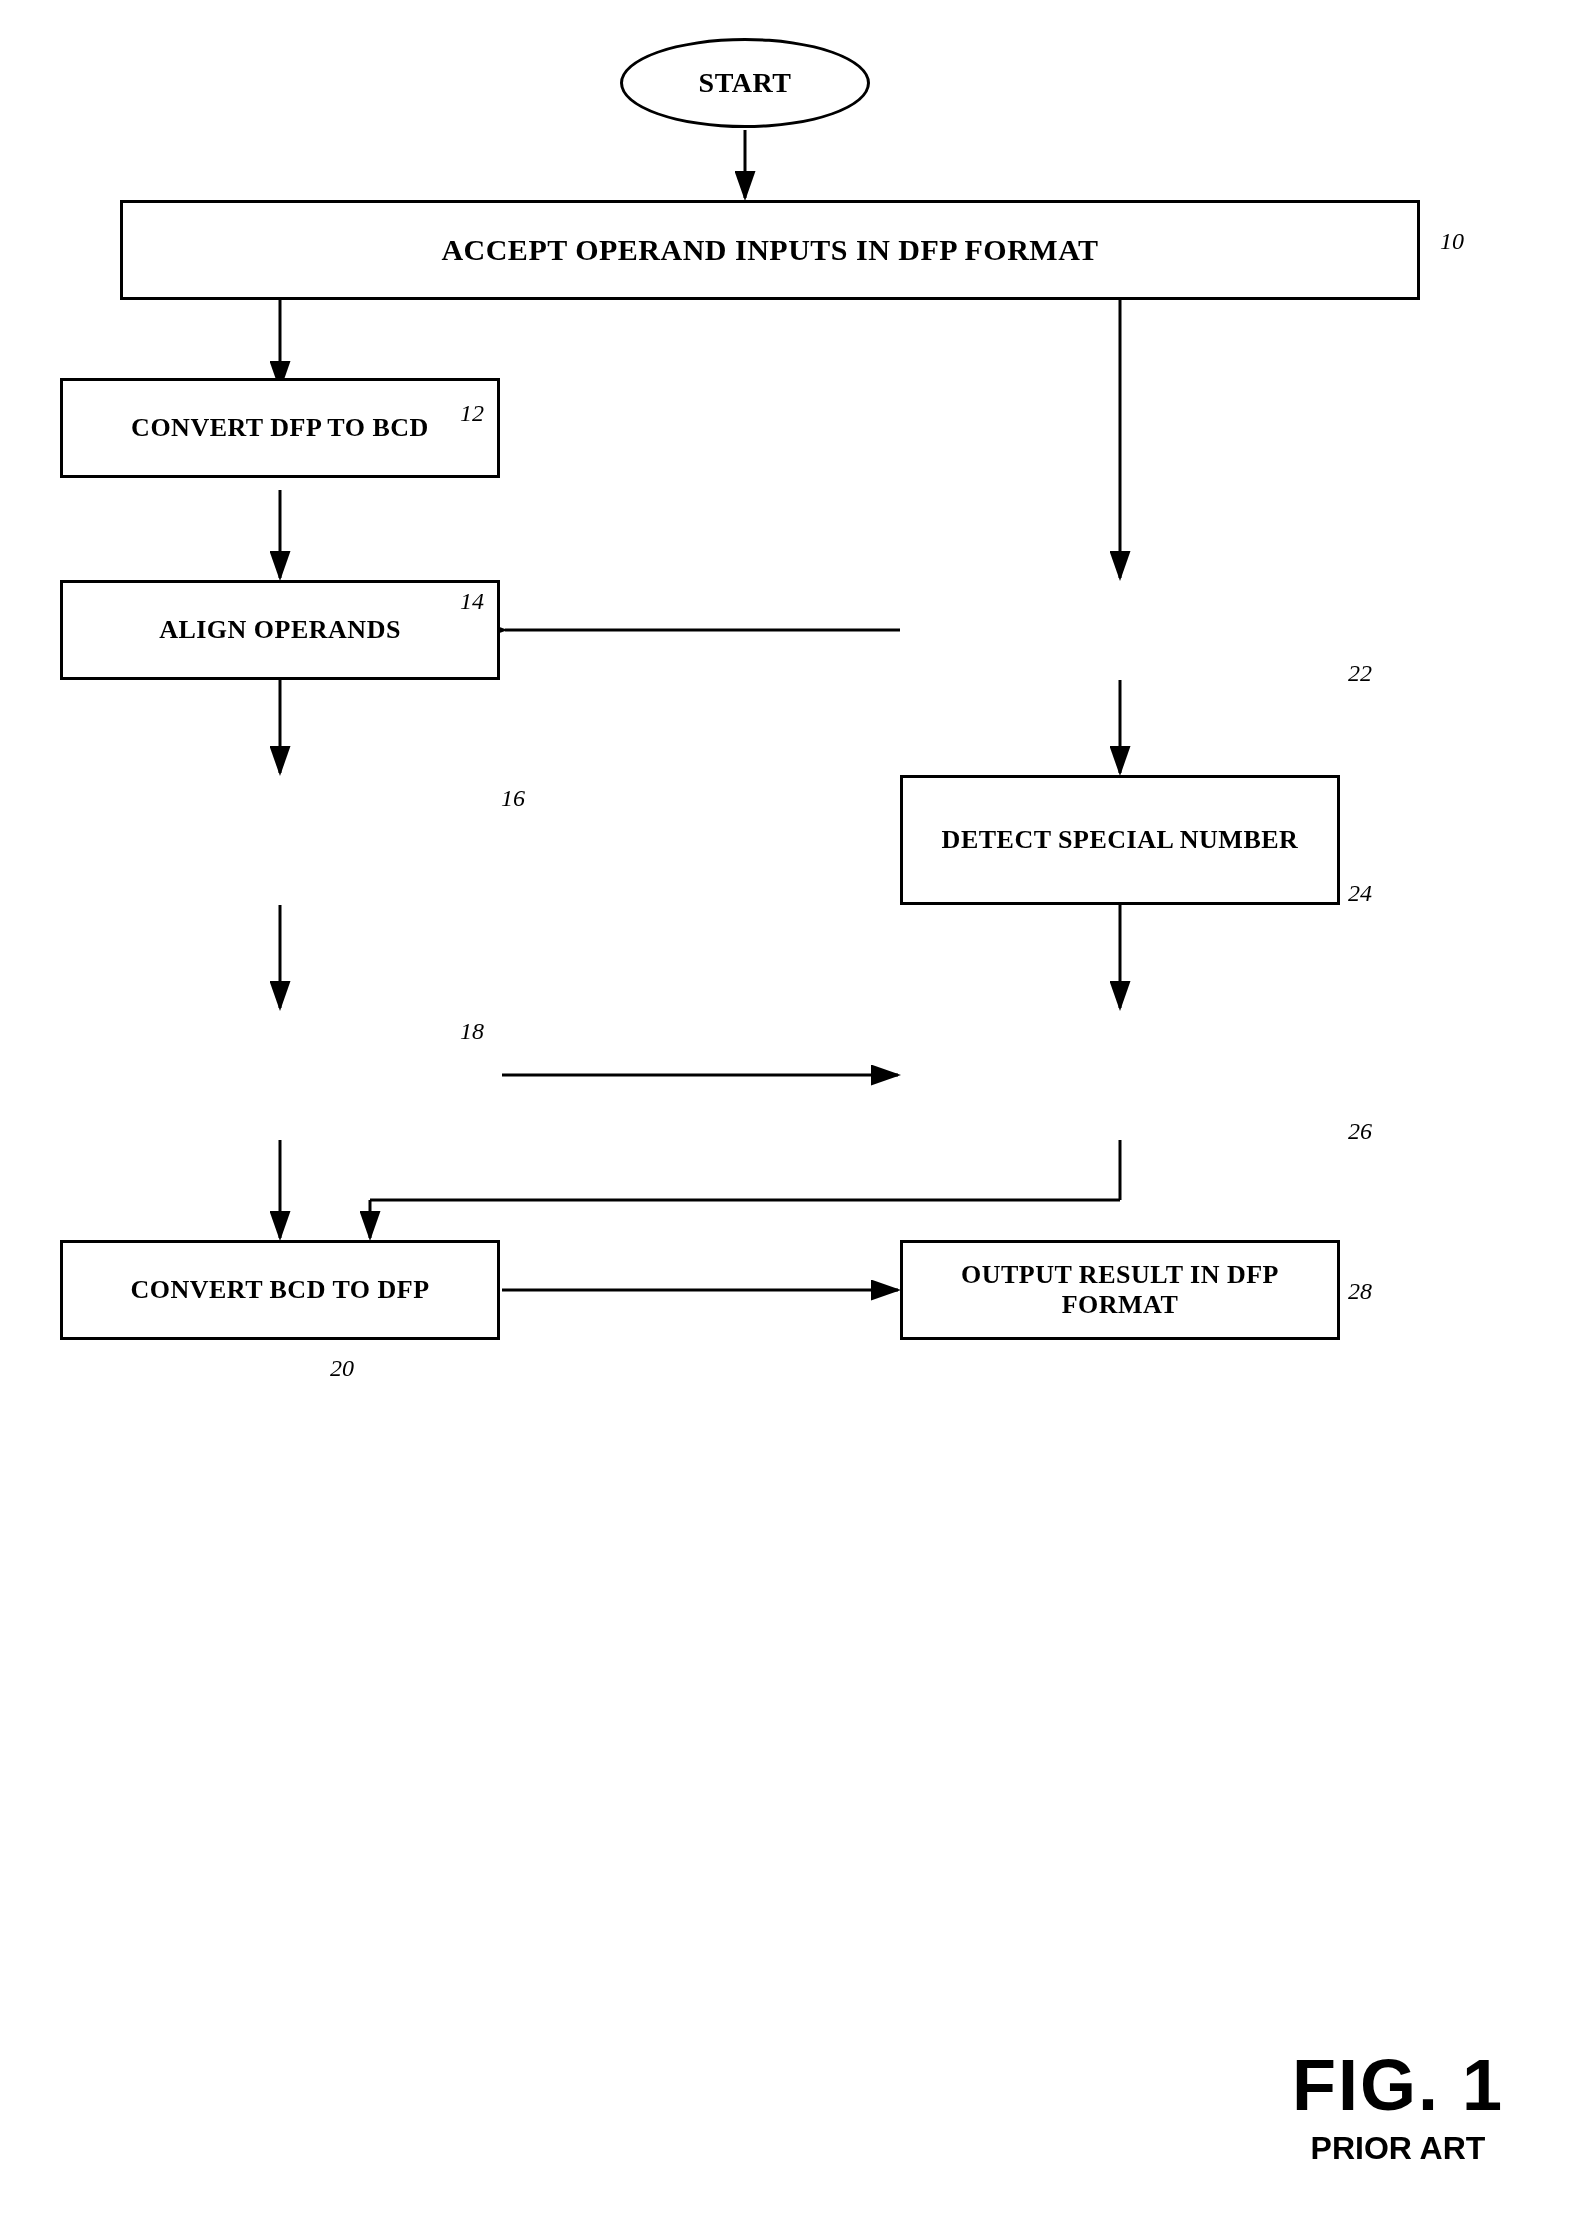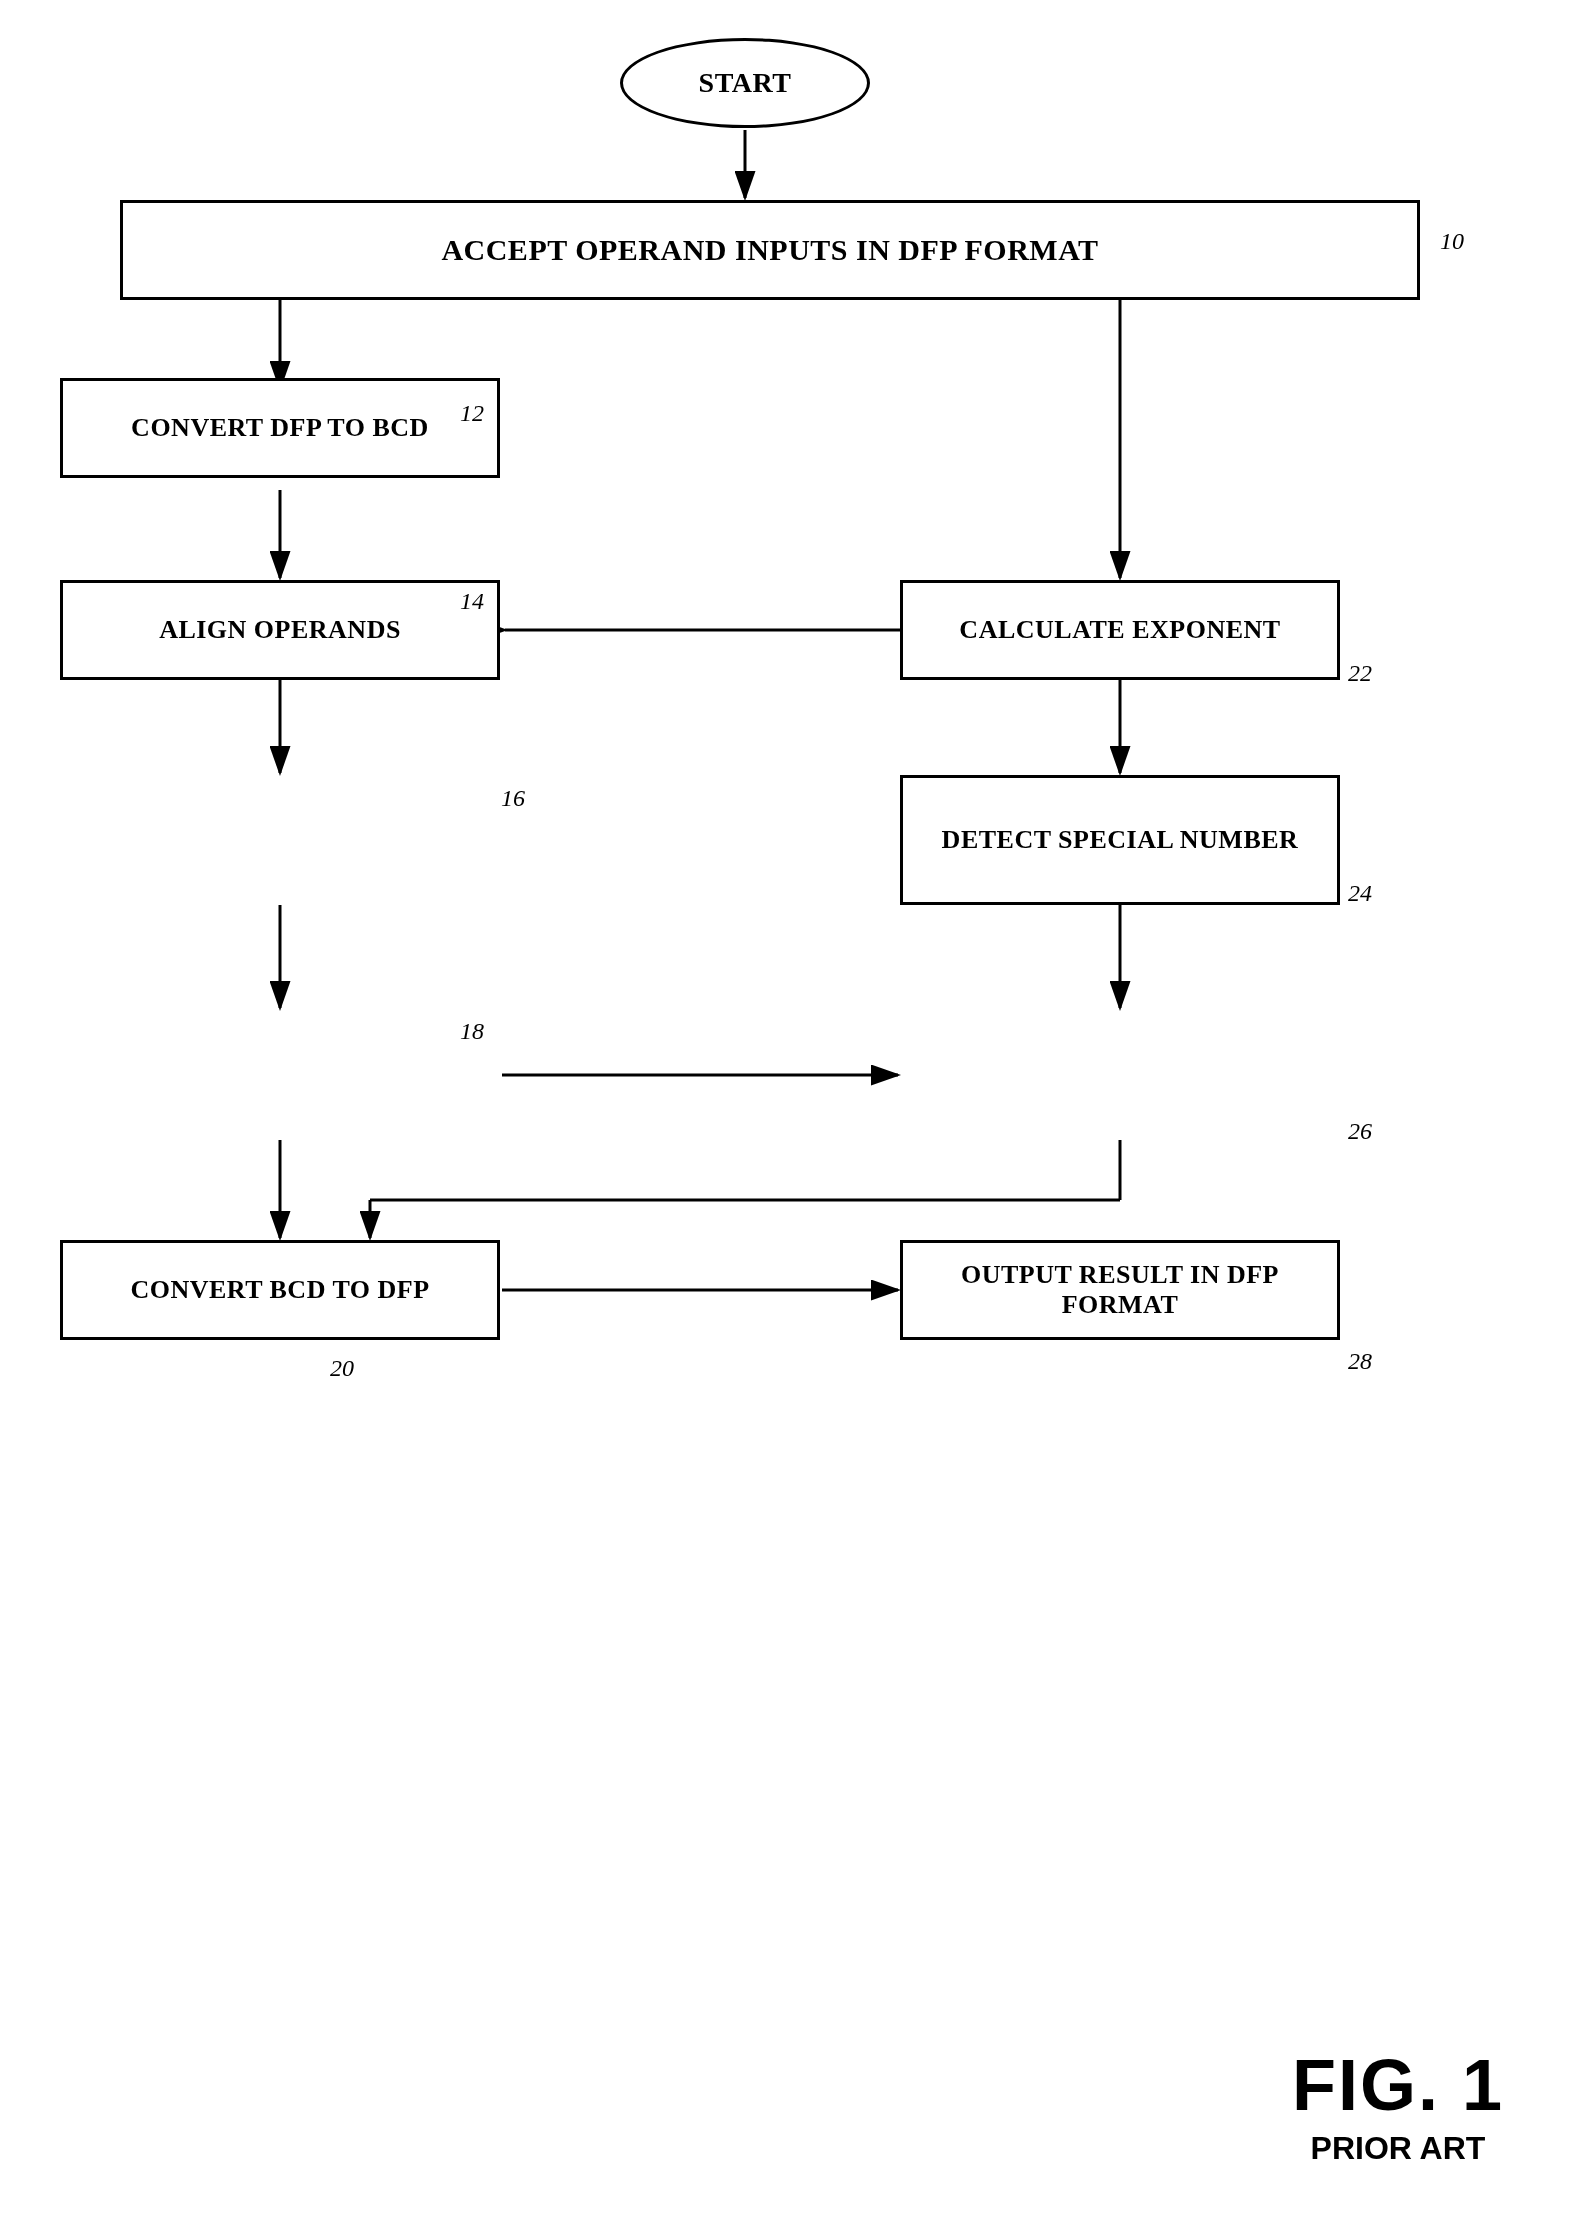--- a/index.html
+++ b/index.html
@@ -131,36 +131,35 @@
 
   <div class="node node-rect" style="left:120px; top:200px; width:1300px; height:100px; font-size:30px;">ACCEPT OPERAND INPUTS IN DFP FORMAT</div>
   <span class="ref-label" style="left:1440px; top:228px;">10</span>
 
   <div class="node node-rect" style="left:60px; top:378px; width:440px; height:100px; font-size:26px;">CONVERT DFP TO BCD</div>
   <span class="ref-label" style="left:460px; top:400px;">12</span>
 
   <div class="node node-rect" style="left:60px; top:580px; width:440px; height:100px; font-size:26px;">ALIGN OPERANDS</div>
   <span class="ref-label" style="left:460px; top:588px;">14</span>
 
-  <div class="node node-rect" style="left:900px; top:580px; width:440px; height:100px; font-size:26px;">CALCULATE EXPONENT</div>
   <span class="ref-label" style="left:1348px; top:660px;">22</span>
 
   <span class="ref-label" style="left:460px; top:785px;margin-left:41px;">16</span>
 
   <div class="node node-rect" style="left:900px; top:775px; width:440px; height:130px; font-size:26px;">DETECT SPECIAL NUMBER</div>
   <span class="ref-label" style="left:1348px; top:880px;">24</span>
 
   <span class="ref-label" style="left:460px; top:1018px;">18</span>
 
   <span class="ref-label" style="left:1348px; top:1118px;">26</span>
 
   <div class="node node-rect" style="left:60px; top:1240px; width:440px; height:100px; font-size:26px;">CONVERT BCD TO DFP</div>
   <span class="ref-label" style="left:330px; top:1355px;">20</span>
 
   <div class="node node-rect" style="left:900px; top:1240px; width:440px; height:100px; font-size:26px;">OUTPUT RESULT IN DFP FORMAT</div>
-  <span class="ref-label" style="left:1348px; top:1348px;">28</span>
+  <span class="ref-label" style="left:1348px; top:1278px;">28</span>
 
   <div class="fig-label">
     <span class="fig-text">FIG. 1</span>
     <span class="prior-art-text">PRIOR ART</span>
   </div>
 
 </div>
 
 </body></html>

